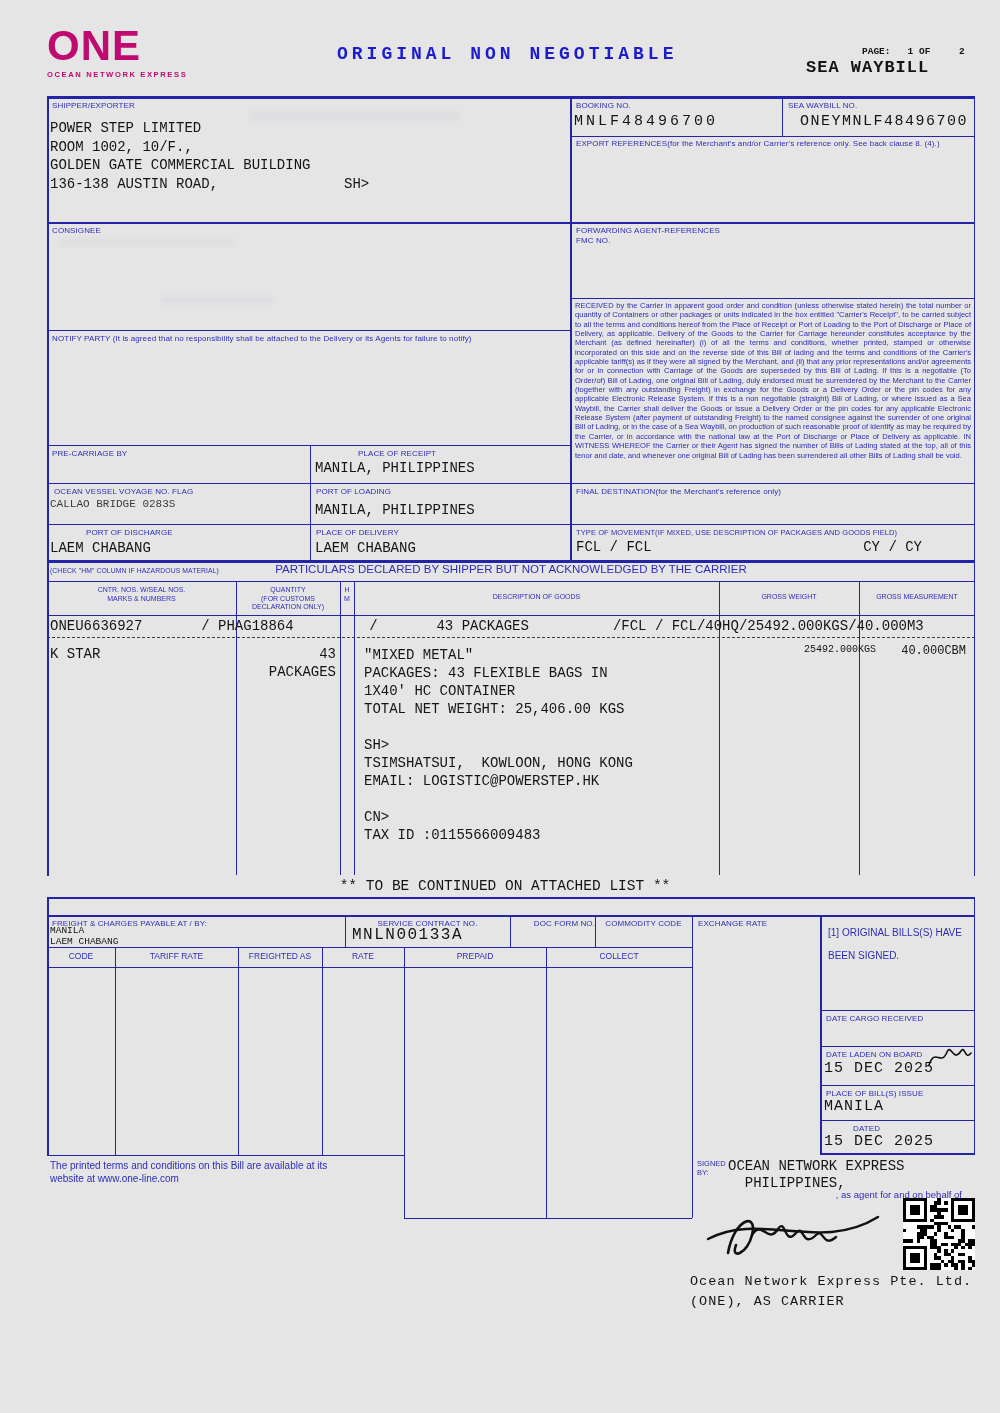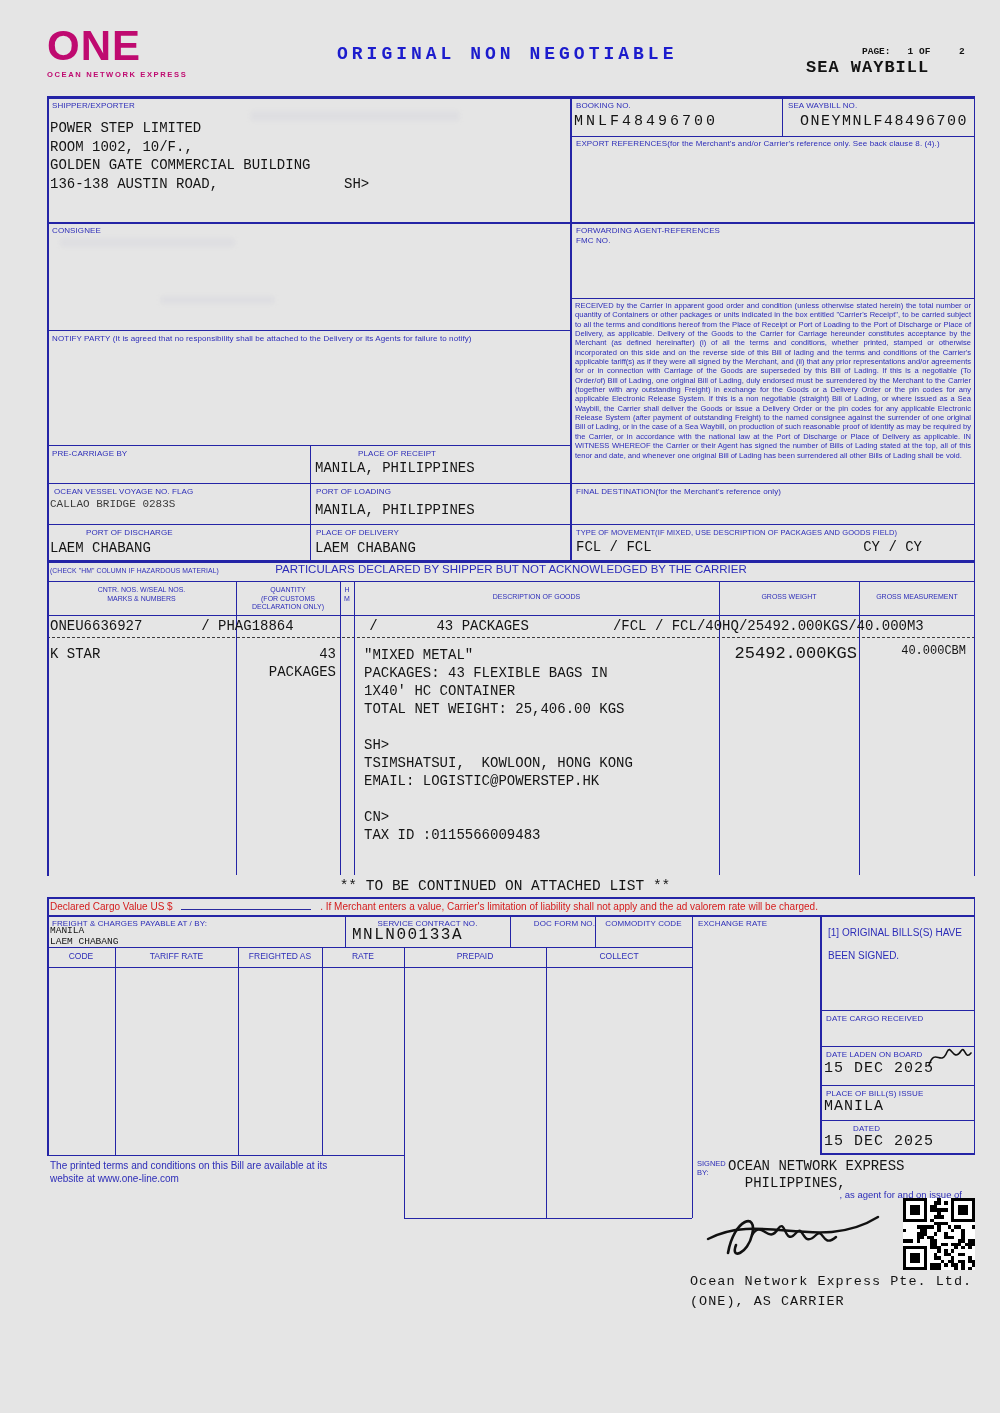--- a/index.html
+++ b/index.html
@@ -150,30 +150,25 @@
 PACKAGES: 43 FLEXIBLE BAGS IN
 1X40' HC CONTAINER
 TOTAL NET WEIGHT: 25,406.00 KGS
 
 SH&gt;
 TSIMSHATSUI,  KOWLOON, HONG KONG
 EMAIL: LOGISTIC@POWERSTEP.HK
 
 CN&gt;
 TAX ID :0115566009483</div>
-  <div class="mono" style="left:723px;top:644px;width:134px;text-align:right;font-size:17px;">25492.000KGS</div>
+  <div class="mono" style="left:742px;top:644px;width:134px;text-align:right;font-size:10px;">25492.000KGS</div>
   <div class="mono" style="left:859px;top:644px;width:107px;text-align:right;font-size:12px;">40.000CBM</div>
 
   <div class="mono" style="left:280px;top:878px;width:450px;text-align:center;font-size:14.5px;">** TO BE CONTINUED ON ATTACHED LIST **</div>
 
-  <div style="position:absolute;left:50px;top:901px;font-size:10px;">
-    <span class="red">Declared Cargo Value US $</span>
-    <span style="display:inline-block;width:130px;border-bottom:1.5px solid #2a2a9e;margin:0 6px;vertical-align:baseline;"></span>
-    <span class="red">. If Merchant enters a value, Carrier's limitation of liability shall not apply and the ad valorem rate will be charged.</span>
-  </div>
 
   <div class="lbl" style="left:52px;top:919px;">FREIGHT &amp; CHARGES PAYABLE AT / BY:</div>
   <div class="mono" style="left:50px;top:926px;font-size:9.5px;line-height:10.5px;">MANILA
 LAEM CHABANG</div>
   <div class="lbl" style="left:345px;top:919px;width:165px;text-align:center;">SERVICE CONTRACT NO.</div>
   <div class="mono" style="left:352px;top:926px;font-size:16px;letter-spacing:1.5px;">MNLN00133A</div>
   <div class="lbl" style="left:510px;top:919px;width:85px;text-align:right;">DOC FORM NO.</div>
   <div class="lbl" style="left:595px;top:919px;width:97px;text-align:center;">COMMODITY CODE</div>
   <div class="lbl" style="left:698px;top:919px;">EXCHANGE RATE</div>
 
@@ -197,21 +192,21 @@
   <div class="lbl" style="left:826px;top:1124px;padding-left:27px;">DATED</div>
   <div class="mono" style="left:824px;top:1133px;font-size:15px;letter-spacing:1px;">15 DEC 2025</div>
 
   <div style="position:absolute;left:50px;top:1159px;width:340px;font-size:10px;line-height:13px;color:#2d2db8;white-space:pre-line;">The printed terms and conditions on this Bill are available at its
 website at www.one-line.com</div>
 
   <div style="position:absolute;left:697px;top:1160px;font-size:7.5px;line-height:8.5px;color:#2d2db8;white-space:pre-line;">SIGNED
 BY:</div>
   <div class="mono" style="left:728px;top:1158px;font-size:14px;line-height:17px;">OCEAN NETWORK EXPRESS
   PHILIPPINES,</div>
-  <div style="position:absolute;left:700px;top:1189px;width:262px;text-align:right;font-size:9.5px;color:#2d2db8;">, as agent for and on issue of</div>
+  <div style="position:absolute;left:700px;top:1189px;width:262px;text-align:right;font-size:9.5px;color:#2d2db8;">, as agent for and on behalf of</div>
 
   <svg style="position:absolute;left:700px;top:1205px;" width="195" height="62" viewBox="0 0 195 62">
     <path d="M28 48 C 34 14, 58 6, 52 30 C 48 48, 30 56, 36 40" fill="none" stroke="#111" stroke-width="2.6" stroke-linecap="round"></path>
     <path d="M52 30 C 62 14, 68 40, 78 24 C 86 12, 84 42, 96 28 C 104 18, 102 44, 116 30 C 124 22, 122 44, 136 32" fill="none" stroke="#111" stroke-width="2.4" stroke-linecap="round"></path>
     <path d="M8 34 C 60 6, 120 48, 178 12" fill="none" stroke="#111" stroke-width="2.4" stroke-linecap="round"></path>
   </svg>
 
   <div style="position:absolute;left:903px;top:1198px;width:72px;height:72px;">
     <svg id="qr-svg" width="72" height="72" viewBox="0 0 21 21" shape-rendering="crispEdges">
         <rect x="0" y="0" width="21" height="21" fill="#fff"></rect>

